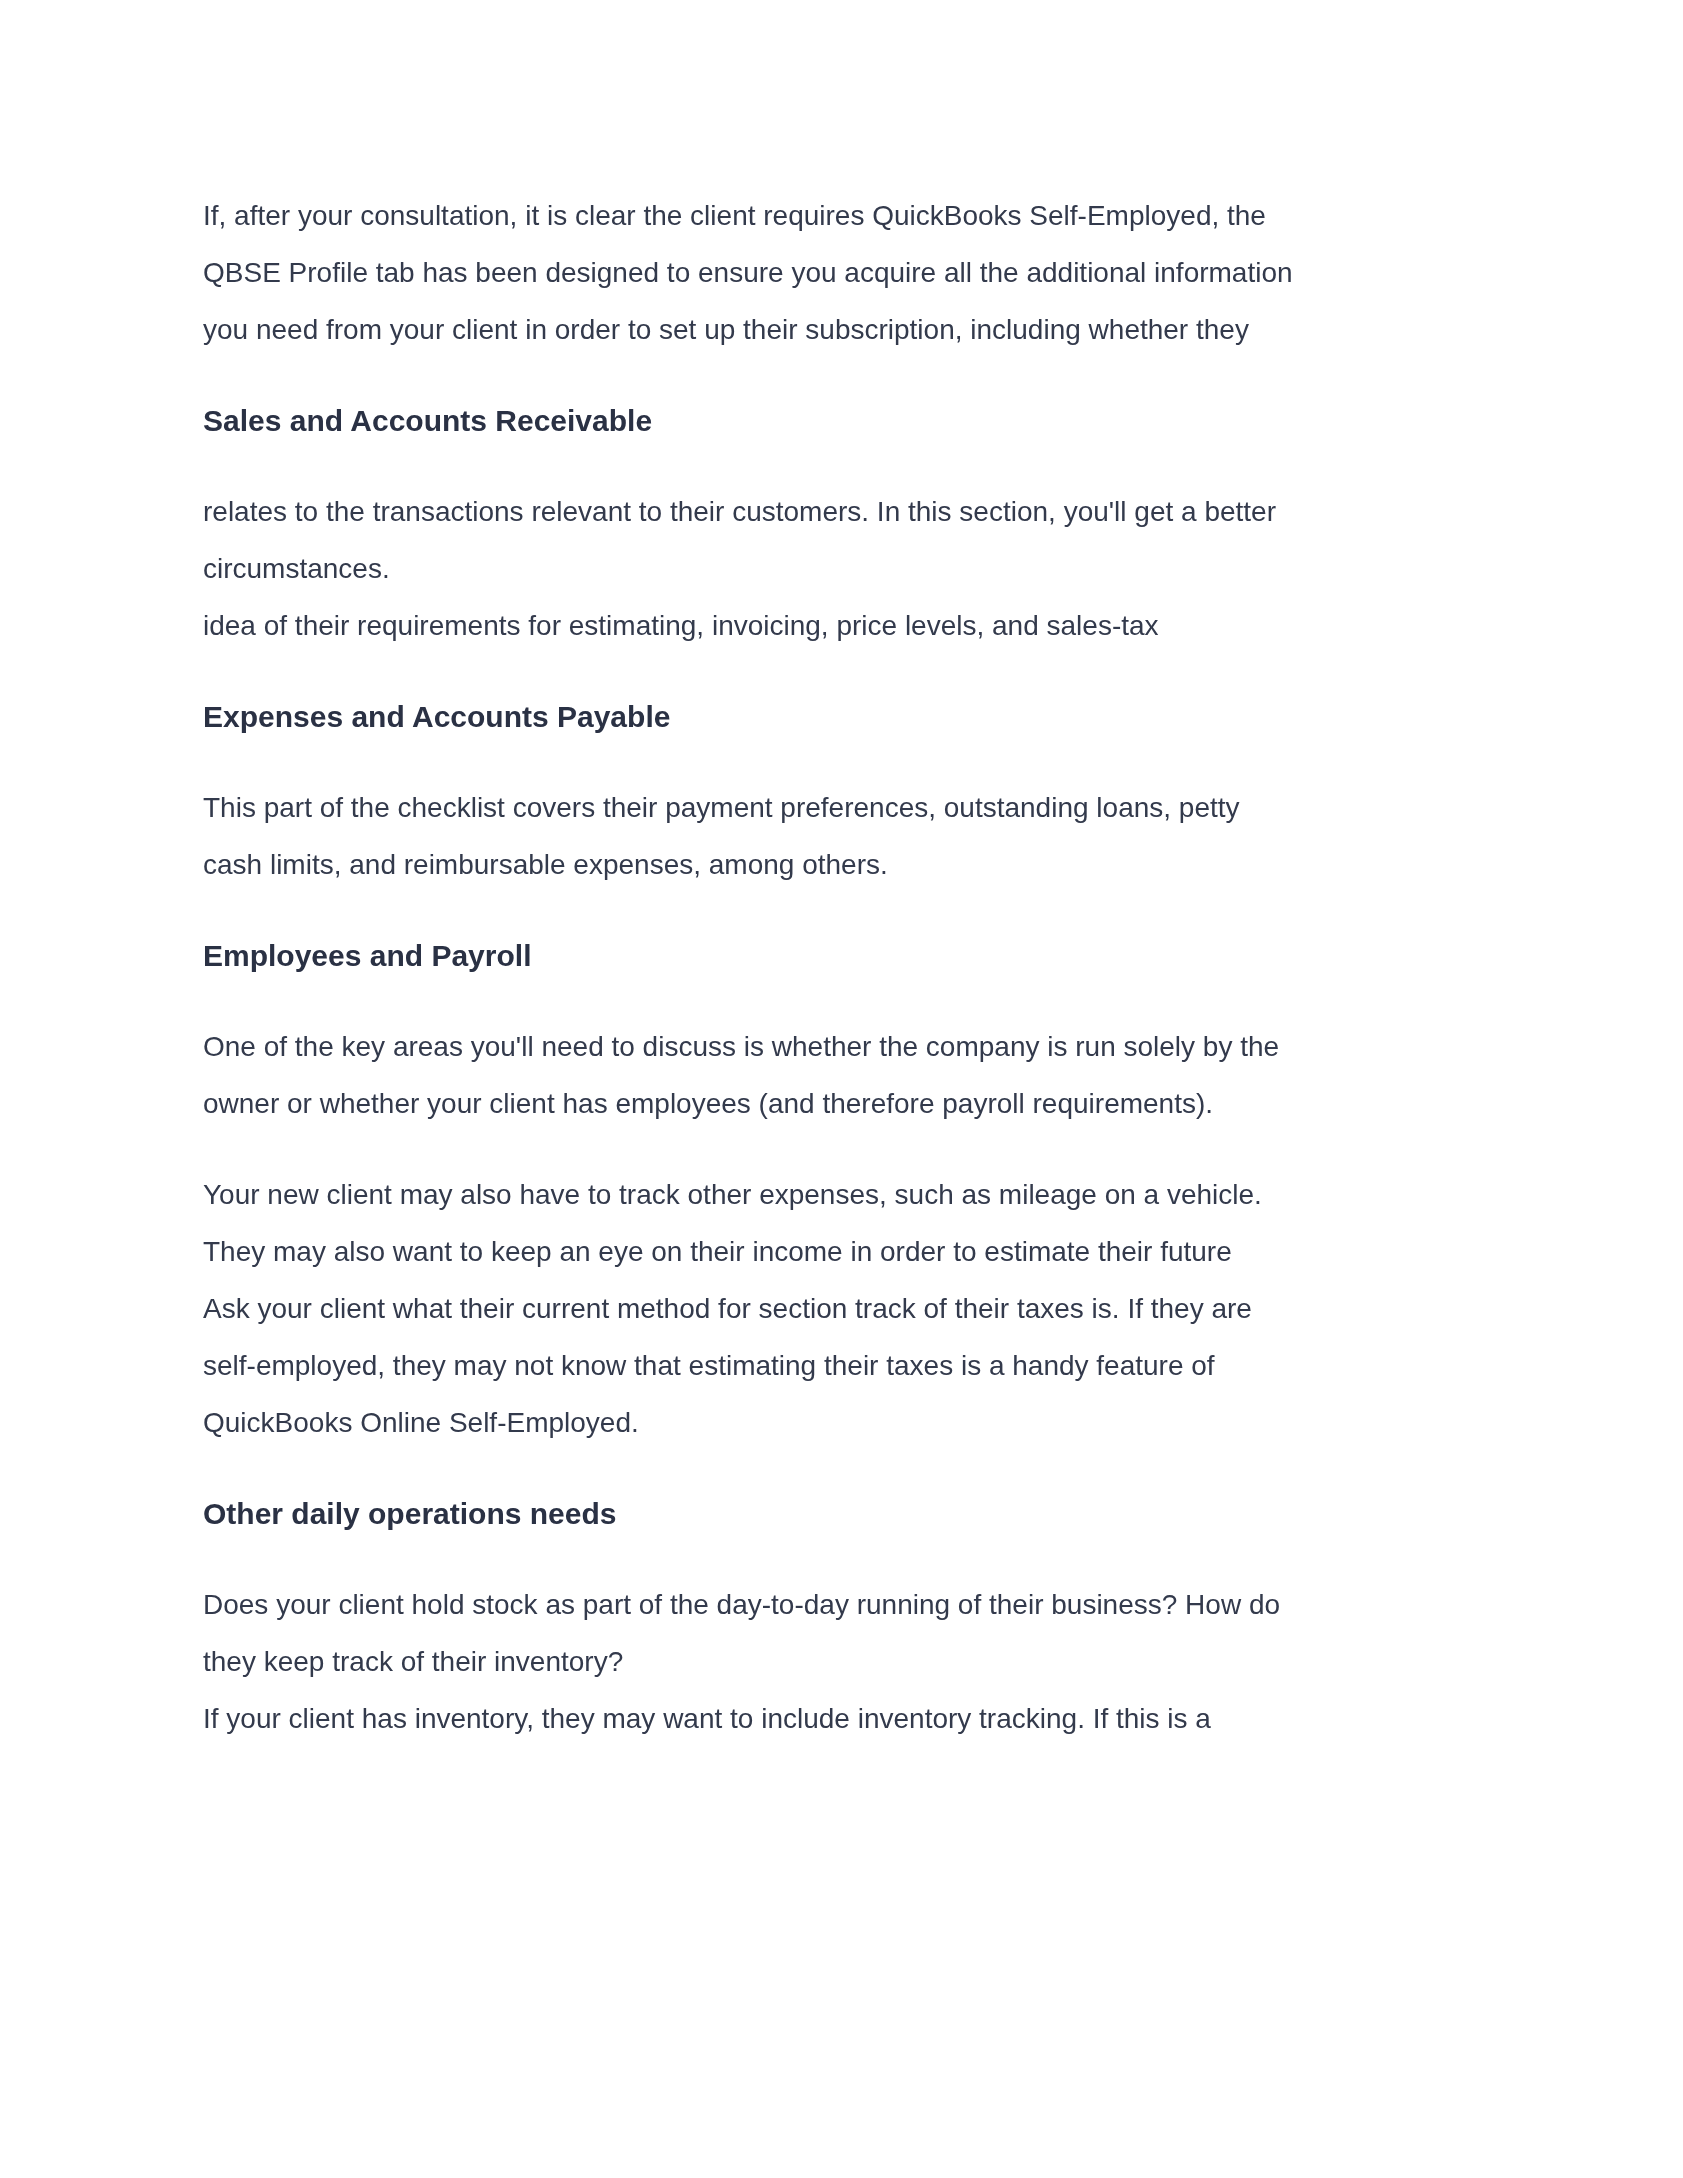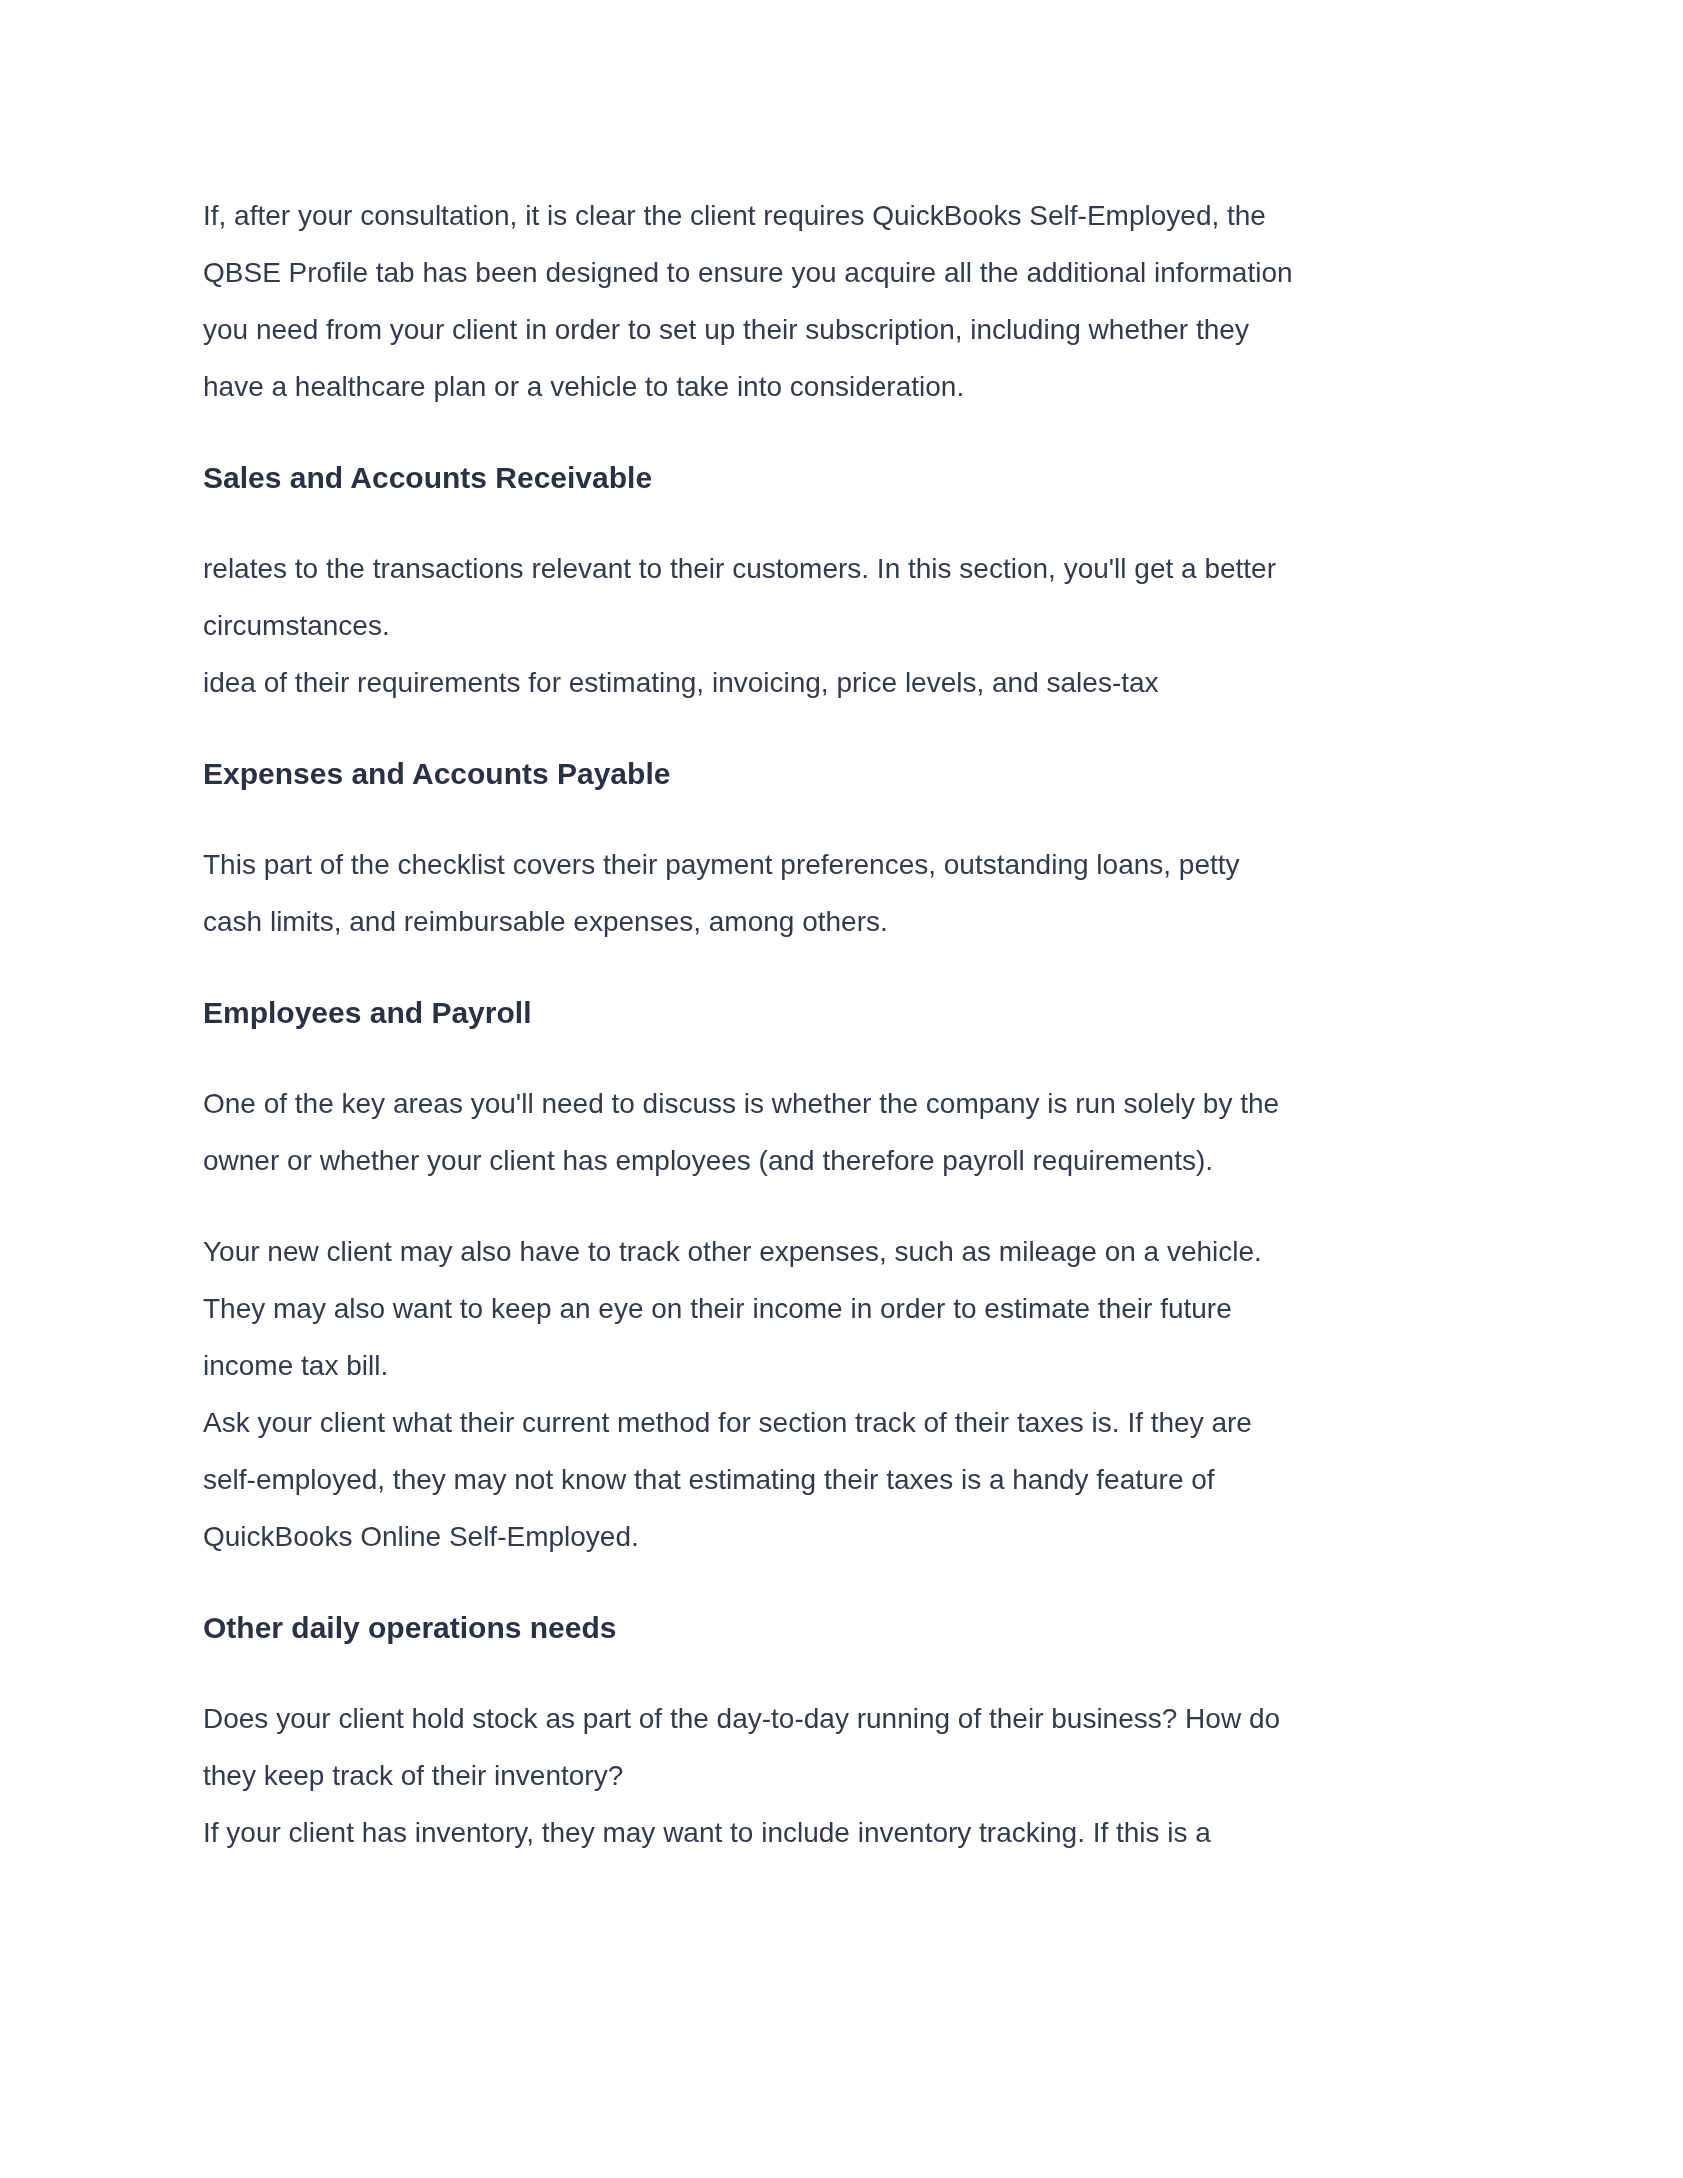--- a/index.html
+++ b/index.html
@@ -43,21 +43,20 @@
 </style>
 </head>
 <body>
 
 <div class="page">
 
   <div class="para">
     <div class="line">If, after your consultation, it is clear the client requires QuickBooks Self-Employed, the</div>
     <div class="line">QBSE Profile tab has been designed to ensure you acquire all the additional information</div>
     <div class="line">you need from your client in order to set up their subscription, including whether they</div>
-    <div class="line">have a healthcare plan or a vehicle to take into consideration.</div>
   </div>
 
   <h2 class="heading">Sales and Accounts Receivable</h2>
 
   <div class="para">
     <div class="line">relates to the transactions relevant to their customers. In this section, you'll get a better</div>
     <div class="line">circumstances.</div>
     <div class="line">idea of their requirements for estimating, invoicing, price levels, and sales-tax</div>
   </div>
 
@@ -72,21 +71,20 @@
 
   <div class="para">
     <div class="line">One of the key areas you'll need to discuss is whether the company is run solely by the</div>
     <div class="line">owner or whether your client has employees (and therefore payroll requirements).</div>
   </div>
 
 
   <div class="para">
     <div class="line">Your new client may also have to track other expenses, such as mileage on a vehicle.</div>
     <div class="line">They may also want to keep an eye on their income in order to estimate their future</div>
-    <div class="line">income tax bill.</div>
     <div class="line">Ask your client what their current method for section track of their taxes is. If they are</div>
     <div class="line">self-employed, they may not know that estimating their taxes is a handy feature of</div>
     <div class="line">QuickBooks Online Self-Employed.</div>
   </div>
 
   <h2 class="heading">Other daily operations needs</h2>
 
   <div class="para">
     <div class="line">Does your client hold stock as part of the day-to-day running of their business? How do</div>
     <div class="line">they keep track of their inventory?</div>

